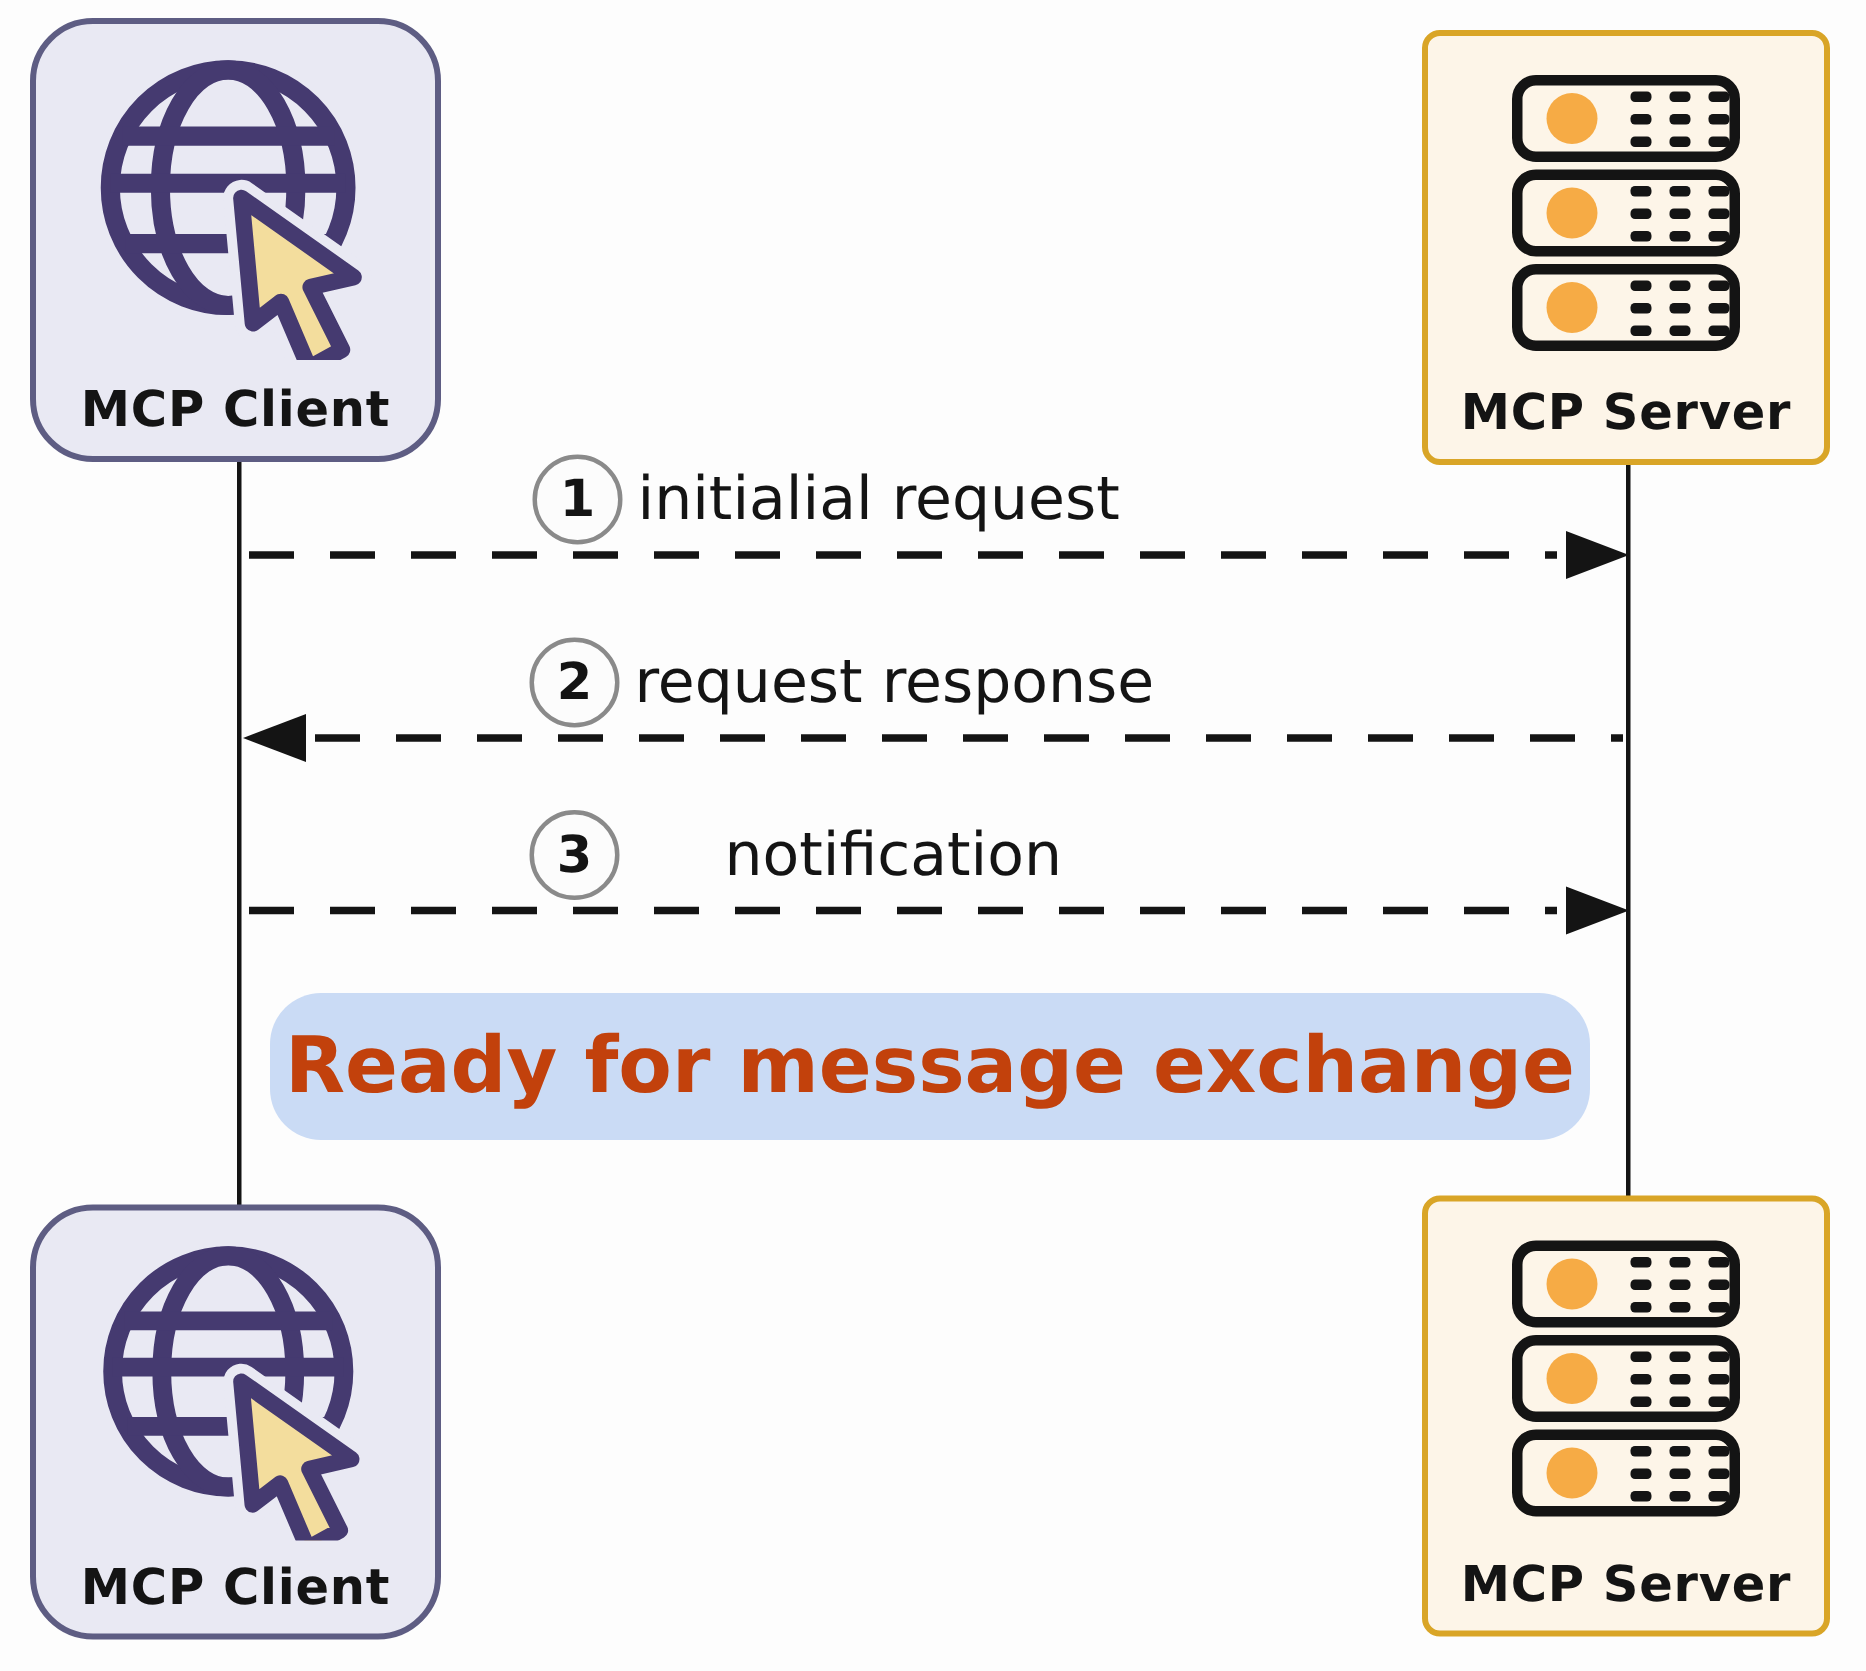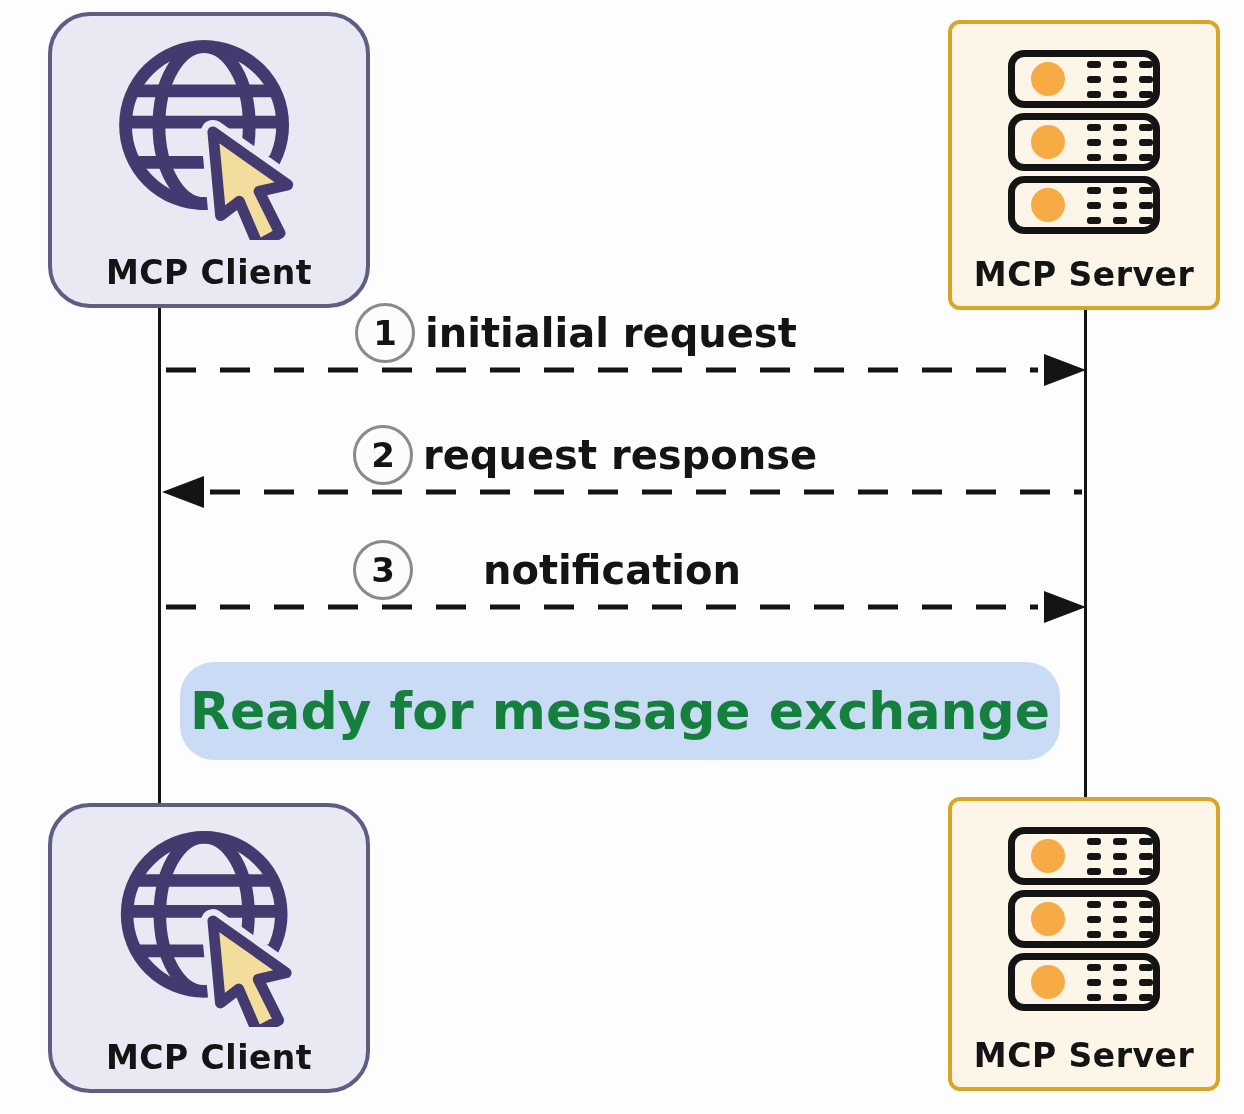--- a/index.html
+++ b/index.html
@@ -3,22 +3,22 @@
 <meta charset="utf-8">
 <style>
   html,body{margin:0;padding:0;background:#fdfdfd;}
   .canvas{
     position:relative;width:1244px;height:1114px;background:#fdfdfd;
     font-family:"DejaVu Sans","Liberation Sans",sans-serif;overflow:hidden;
   }
   
   .actor-box{position:absolute;box-sizing:border-box;display:flex;flex-direction:column;align-items:center;}
   .client-box{
-    width:322px;height:296px;border:4px solid var(--client-border,#5e5d83);
-    border-radius:42px;background:var(--client-fill,#e9e9f3);margin-left:28px;
+    width:274px;height:296px;border:4px solid var(--client-border,#5e5d83);
+    border-radius:42px;background:var(--client-fill,#e9e9f3);
   }
   .server-box{
     width:272px;height:290px;border:4px solid var(--server-border,#d9a527);
     border-radius:12px;background:var(--server-fill,#fdf5e8);
   }
   .actor-label{
     position:absolute;bottom:12px;left:0;width:100%;text-align:center;
     font-size:33px;font-weight:700;color:#141414;letter-spacing:0.5px;
   }
   
@@ -32,29 +32,29 @@
   .vent{width:14px;height:7px;border-radius:3px;background:#141414;}
   
   .lifeline{position:absolute;width:3px;background:#141414;}
   
   .msg-row{position:absolute;display:flex;align-items:center;gap:10px;}
   .num-circle{
     box-sizing:border-box;width:60px;height:60px;border-radius:50%;
     border:3px solid #8a8a8a;background:#fcfcfc;display:flex;align-items:center;justify-content:center;
     font-size:34px;font-weight:600;color:#141414;flex:0 0 auto;
   }
-  .msg-text{font-size:40px;font-weight:700;color:#141414;white-space:nowrap;}
+  .msg-text{font-size:40px;font-weight:400;color:#141414;white-space:nowrap;}
   .gap-wide{margin-left:60px;text-align:right;}
   .arrow-svg{position:absolute;left:160px;width:928px;height:44px;overflow:visible;}
   
   .note-box{
     position:absolute;left:180px;top:662px;width:880px;height:98px;border-radius:34px;
     background:var(--note-fill,#cadbf5);display:flex;align-items:center;justify-content:center;
   }
-  .note-text{font-size:52px;font-weight:700;color:#15803d;white-space:nowrap;}
+  .note-text{font-size:52px;font-weight:700;color:#c2410c;white-space:nowrap;}
 </style>
 </head>
 <body>
 
 <div class="canvas">
 
   <div class="lifeline" style="left:158px;top:306px;height:500px;"></div>
   <div class="lifeline" style="left:1084px;top:306px;height:494px;"></div>
 
   <div class="actor-box client-box" style="left:20px;top:12px;">

